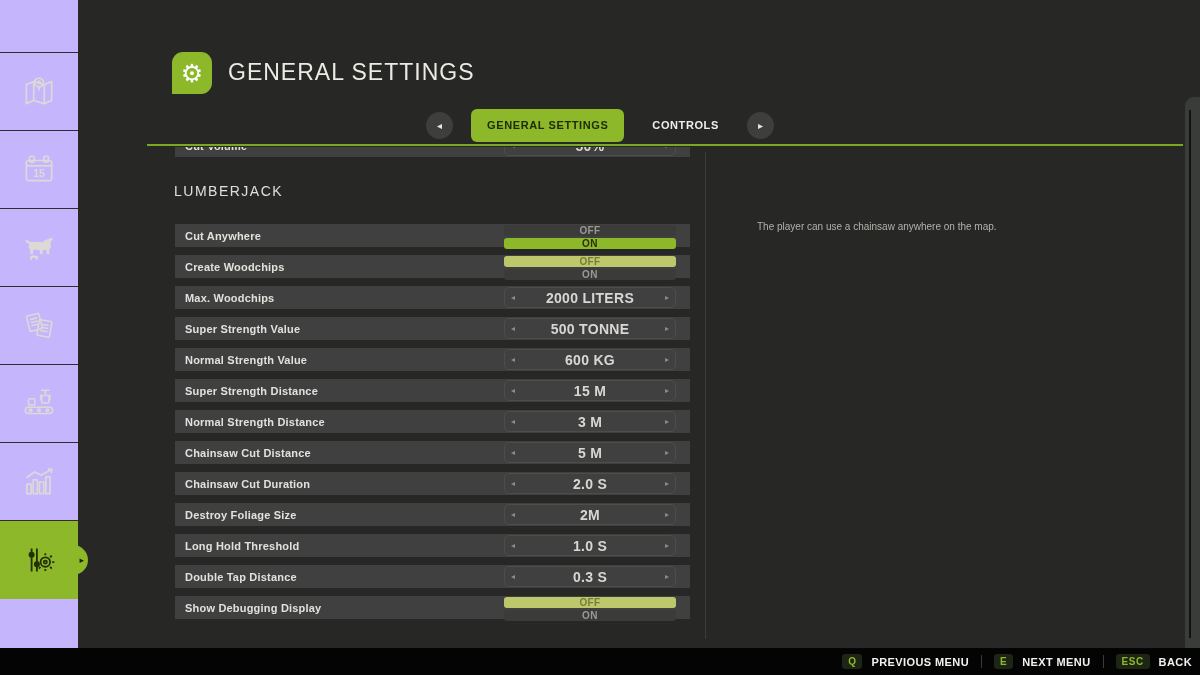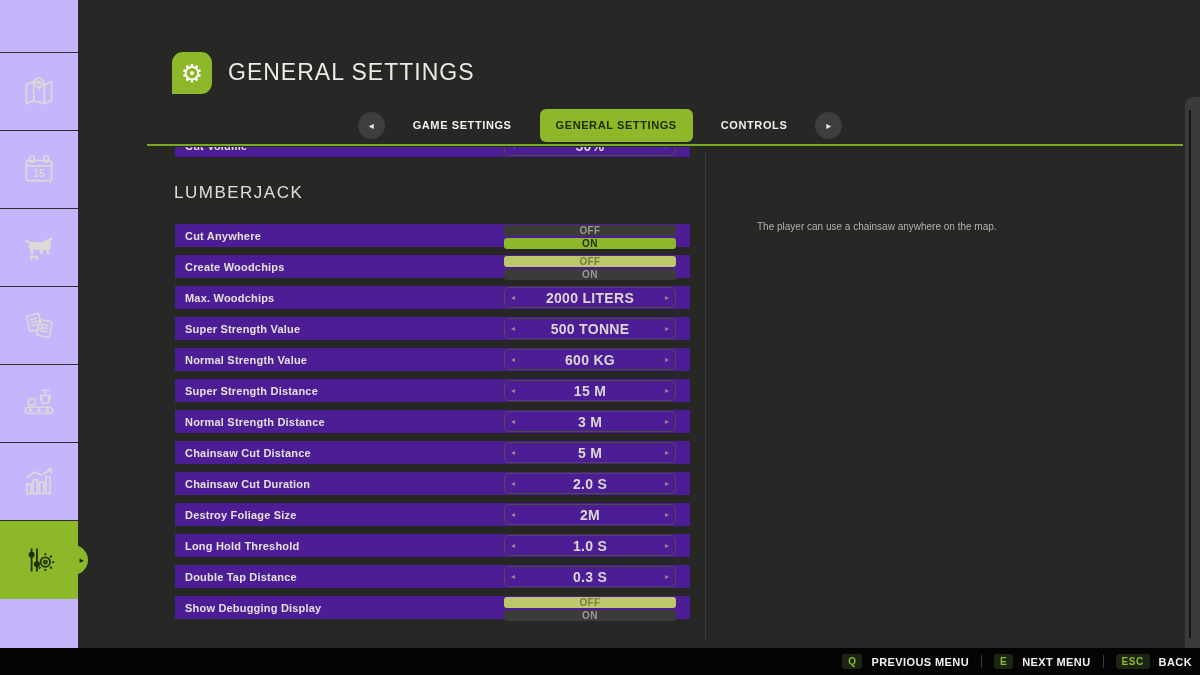--- a/index.html
+++ b/index.html
@@ -28,24 +28,24 @@
           align-items:center;justify-content:center;gap:18px;}
   .tab-arrow{width:27px;height:27px;border-radius:50%;background:#3e3e3d;color:#e8e6e2;
              display:flex;align-items:center;justify-content:center;font-size:10px;cursor:default;}
   .tab{font-size:11px;font-weight:bold;letter-spacing:.6px;color:#f1efeb;padding:0 10px;
        height:33px;line-height:33px;}
   .tab.active{background:#8cb82a;color:#202c06;border-radius:6px;padding:0 16px;}
   .tab-underline{position:absolute;left:147px;width:1036px;top:144px;height:2px;background:#7aa91f;}
   
   .clip-wrap{position:absolute;left:175px;top:147px;width:515px;height:12px;overflow:hidden;}
   .clip-inner{position:relative;top:-13px;}
-  .section-title{position:absolute;left:174px;top:183px;font-size:17px;color:#e0ded9;
+  .section-title{position:absolute;left:174px;top:183px;font-size:14px;color:#e0ded9;
                  letter-spacing:1.5px;font-weight:500;}
   .rows{position:absolute;left:175px;top:224px;width:515px;}
-  .row{height:23px;margin-bottom:8px;background:#4c1d95;display:flex;align-items:center;
+  .row{height:23px;margin-bottom:8px;background:#404040;display:flex;align-items:center;
        justify-content:space-between;padding-left:10px;padding-right:14px;box-sizing:border-box;}
   .row-label{font-size:11px;font-weight:bold;color:#e3e1dc;letter-spacing:.2px;}
   .selector{width:172px;height:21px;border:1px solid #4d4d4c;border-radius:5px;
             display:flex;align-items:center;justify-content:space-between;box-sizing:border-box;
             padding:0 6px;}
   .sel-arrow{font-size:8px;color:#8d8b87;}
   .sel-value{font-size:14px;font-weight:bold;color:#d9d7d3;letter-spacing:.3px;}
   .toggle{width:172px;height:21px;display:flex;gap:2px;flex-direction:column;}
   .tbtn{flex:1;background:#3b3b3a;color:#9b9995;font-size:10px;font-weight:bold;
         display:flex;align-items:center;justify-content:center;border-radius:3px;letter-spacing:.4px;}
@@ -169,21 +169,20 @@
   <div class="hdr-icon">
     <span>⚙</span>
   </div>
   <div class="hdr-title">GENERAL SETTINGS</div>
 
   <div class="tabbar">
     <div class="tab-arrow">
       <span>◂</span>
     </div>
     <div style="display:flex;align-items:center;gap:18px;">
-        <div class="tab">GAME SETTINGS</div>
         <div class="tab active">GENERAL SETTINGS</div>
         <div class="tab">CONTROLS</div>
       </div>
     <div class="tab-arrow">
       <span>▸</span>
     </div>
   </div>
   <div class="tab-underline"></div>
 
   <div class="clip-wrap">

